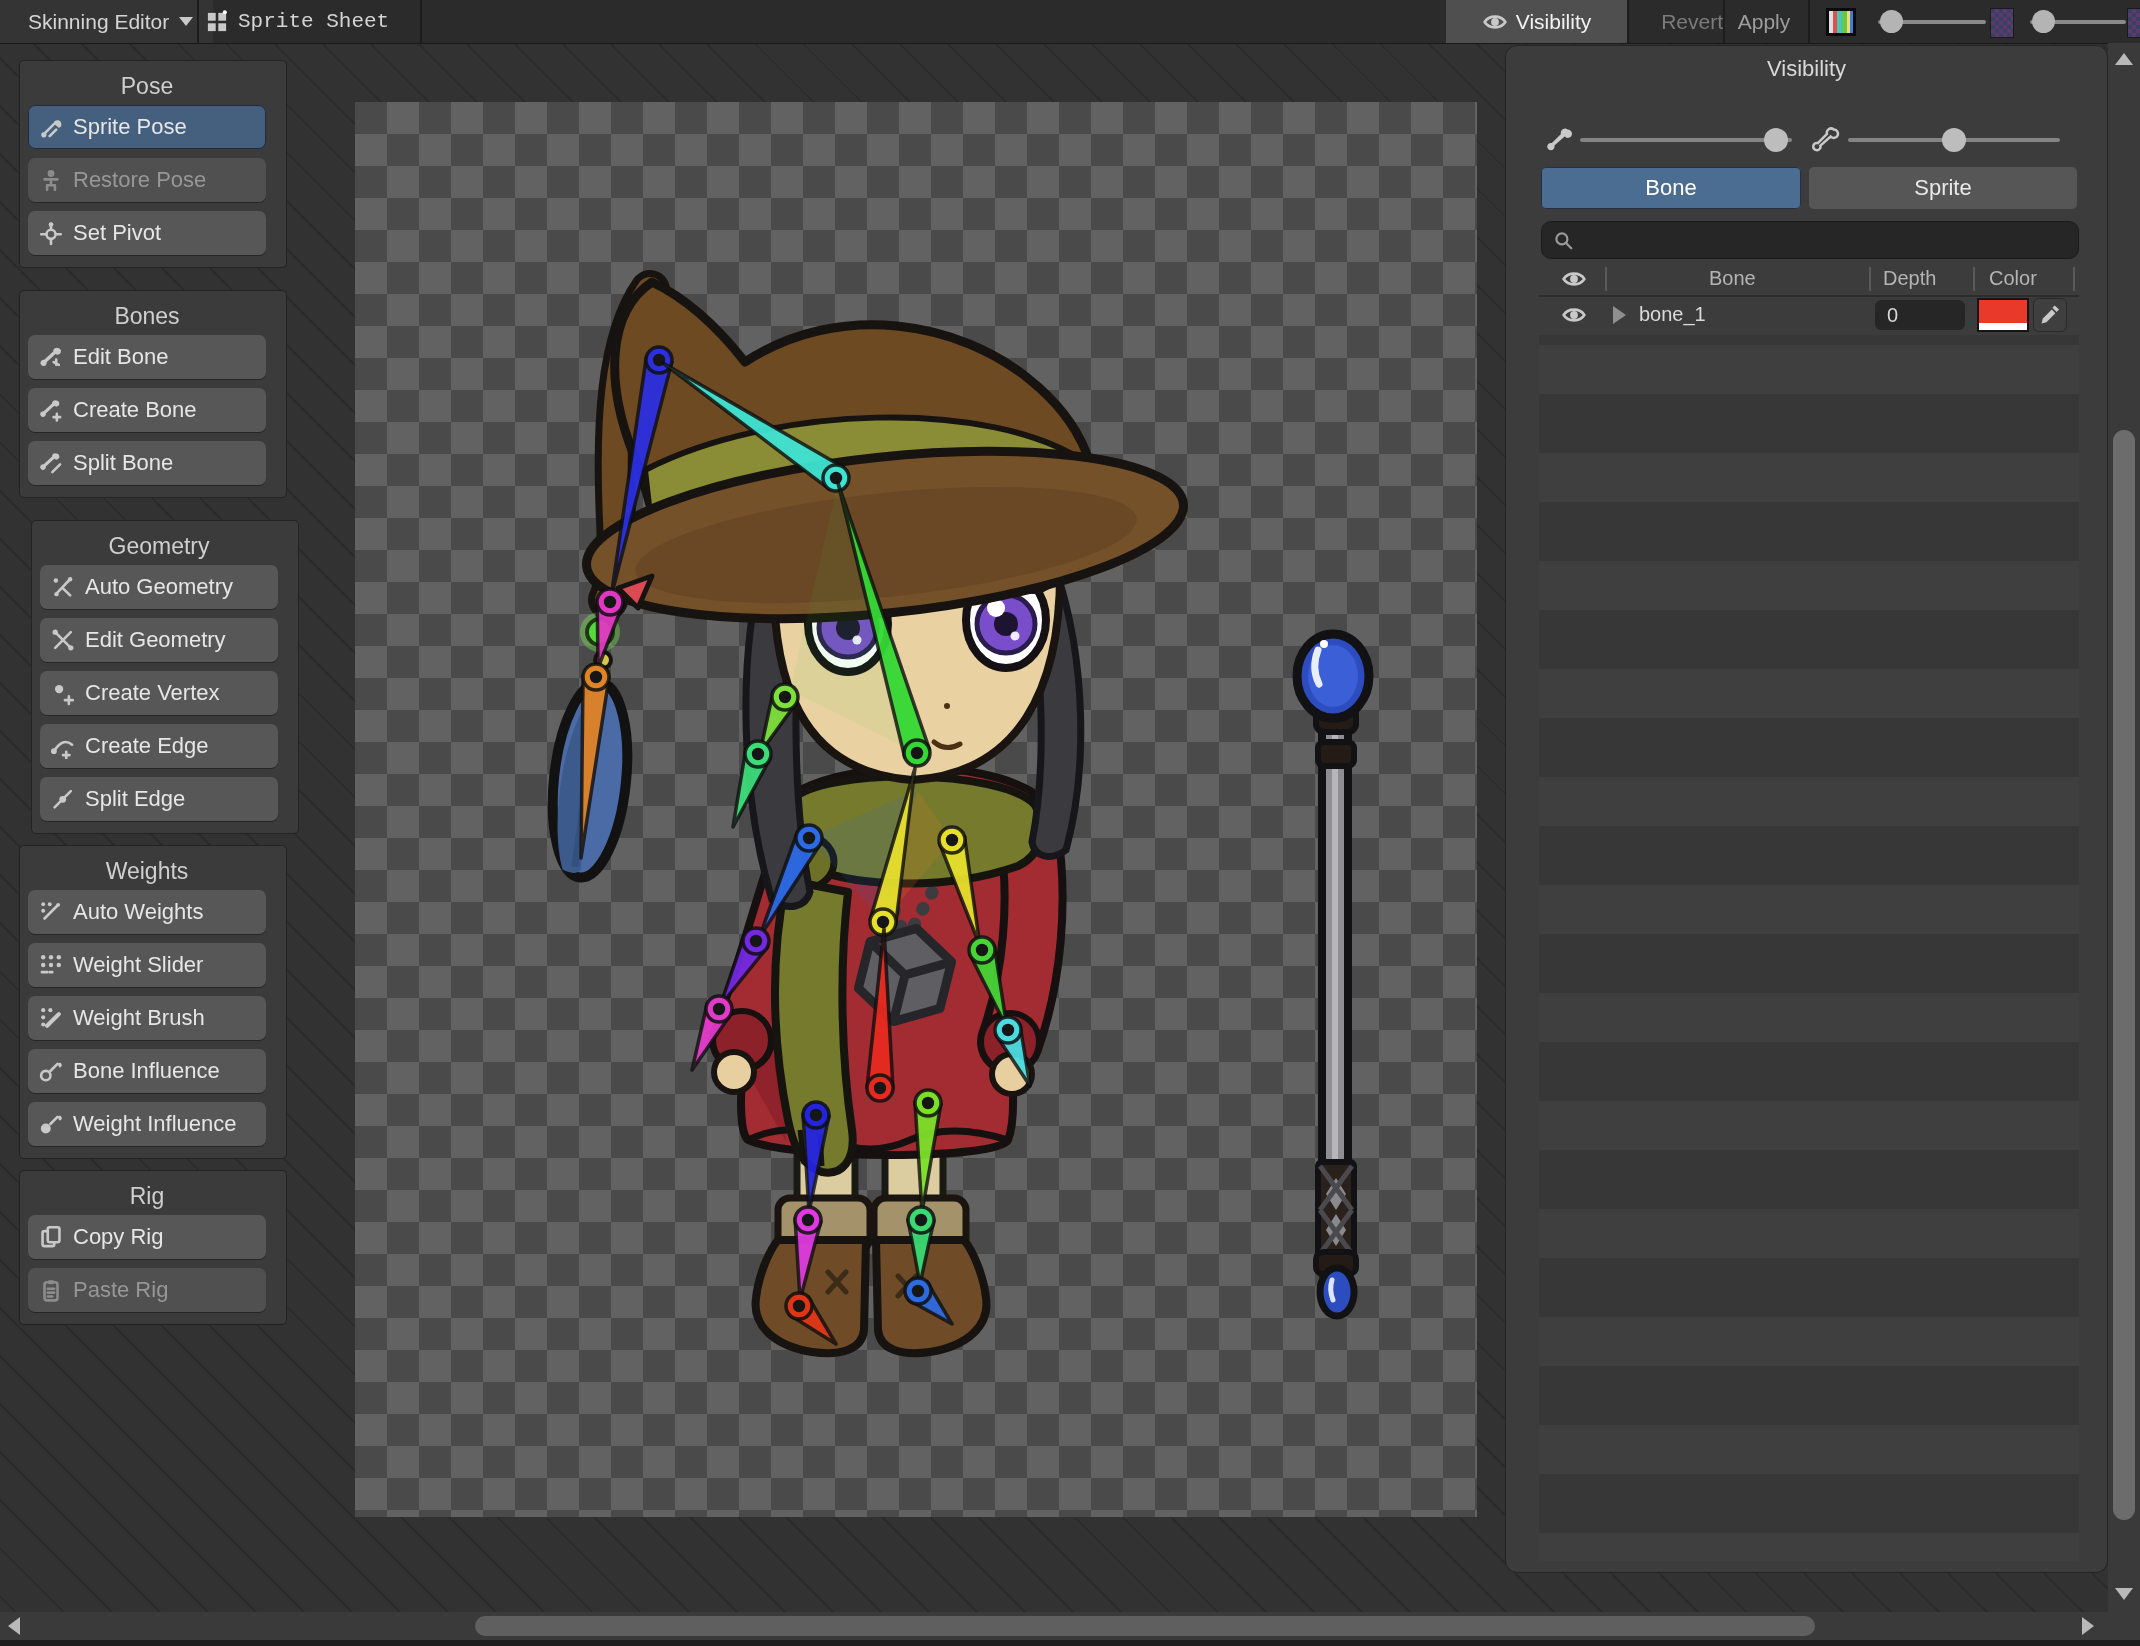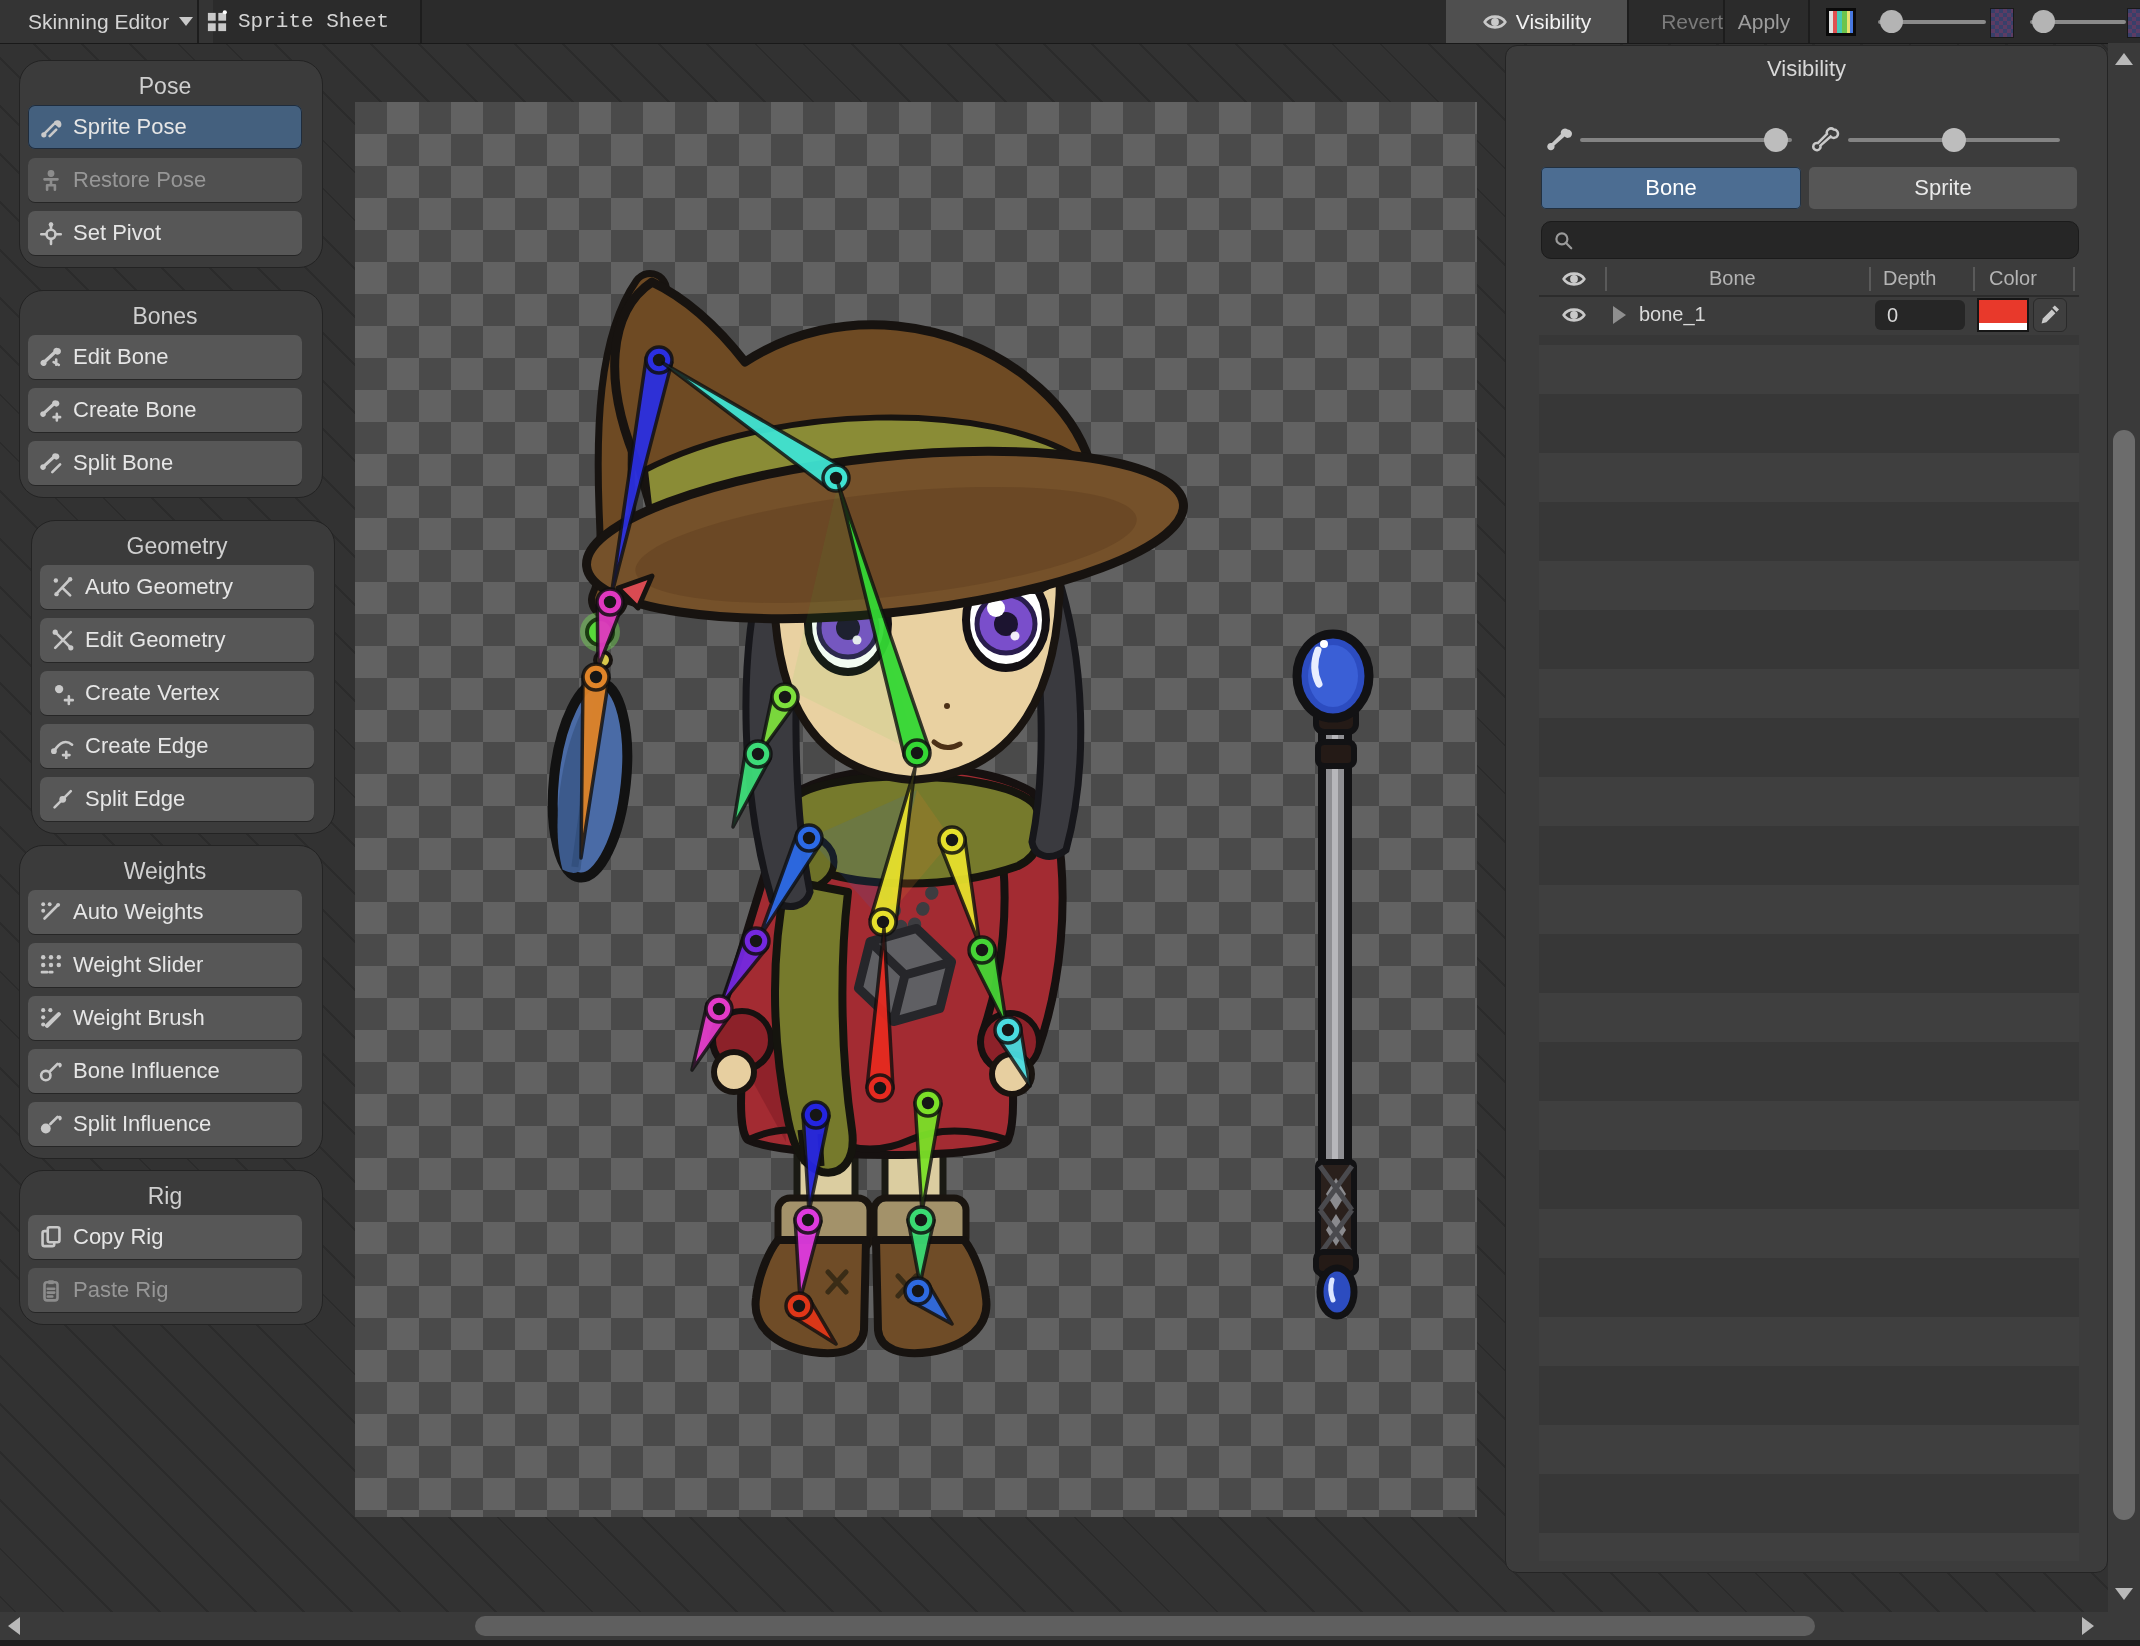--- a/index.html
+++ b/index.html
@@ -20,21 +20,21 @@
   #visibility-btn{left:1446px;width:181px;background:#4f4f4f;justify-content:center;color:#f2f2f2;}
   #revert-btn{left:1627px;width:96px;justify-content:flex-end;color:#7b7b7b;}
   #apply-btn{left:1723px;width:82px;justify-content:center;color:#9d9d9d;text-align:right;}
   .swatch-icon{position:absolute;left:1826px;top:8px;width:30px;height:28px;border:3px solid #0a0a0a;box-sizing:border-box;
     background:linear-gradient(90deg,#e0e0e0 0 15%,#e05050 15% 35%,#45c8b4 35% 55%,#6cc44c 55% 75%,#e8e070 75% 88%,#4878e0 88% 100%);}
   .tb-slider-track{position:absolute;top:20px;height:4px;background:#8a8a8a;border-radius:2px;}
   .tb-knob{position:absolute;top:10px;width:23px;height:23px;border-radius:50%;background:#b4b4b4;}
   .pattern-icon{position:absolute;top:8px;width:22px;height:28px;border:1px solid #1a1a1a;
     background:repeating-conic-gradient(#5c3c64 0 25%,#38406a 0 50%);background-size:8px 8px;}
   
-  .card{position:absolute;left:19px;width:304px;background:#3b3b3b;border:1px solid #232323;border-radius:24px;box-sizing:border-box;padding:10px 20px 12px 8px;}
+  .card{position:absolute;left:19px;width:268px;background:#3b3b3b;border:1px solid #232323;border-radius:5px;box-sizing:border-box;padding:10px 20px 12px 8px;}
   .card-title{text-align:center;font-size:23px;color:#cfcfcf;height:34px;line-height:30px;}
   .card-btn{position:relative;height:44px;margin:0 0 9px 0;background:#575757;border-radius:7px;display:flex;align-items:center;padding-left:10px;box-sizing:border-box;font-size:22px;color:#e6e6e6;box-shadow:0 1px 0 rgba(0,0,0,.35);}
   .card-btn:last-child{margin-bottom:0;}
   .card-btn .bicon{width:26px;height:26px;margin-right:9px;flex:0 0 auto;}
   .card-btn.selected{background:#44607e;box-shadow:inset 0 0 0 1px #1f2c3c;}
   .card-btn.disabled{background:#505050;color:#979797;}
   .card-btn.disabled .bicon{opacity:.5;}
   #card-pose{top:60px;}
   #card-bones{top:290px;}
   #card-geometry{top:520px;margin-left:12px;}
@@ -266,21 +266,21 @@
             <path d="M15 4.5a1.8 1.8 0 1 1 1.4 2.8z" fill="#c9c9c9"></path>
           </svg></span>
       <span>Bone Influence</span>
     </div>
     <div class="card-btn">
       <span class="bicon"><svg viewBox="0 0 20 20" width="100%" height="100%">
             <circle cx="6" cy="13.5" r="3.8" fill="#c9c9c9"></circle>
             <path d="M9.5 10L15 4.5" stroke="#c9c9c9" stroke-width="2" fill="none" stroke-linecap="round" stroke-linejoin="round"></path>
             <path d="M15 4.5a1.8 1.8 0 1 1 1.4 2.8z" fill="#c9c9c9"></path>
           </svg></span>
-      <span>Split Influence</span>
+      <span>Weight Influence</span>
     </div>
   </div>
 
   <div class="card" id="card-rig">
     <div class="card-title">Rig</div>
     <div class="card-btn">
       <span class="bicon"><svg viewBox="0 0 20 20" width="100%" height="100%">
             <rect x="3.5" y="5.5" width="9" height="11.5" rx="1.5" stroke="#c9c9c9" stroke-width="2" fill="none" stroke-linecap="round" stroke-linejoin="round"></rect>
             <rect x="7.5" y="2.5" width="9" height="11.5" rx="1.5" fill="#575757" stroke="#c9c9c9" stroke-width="2" stroke-linecap="round" stroke-linejoin="round"></rect>
           </svg></span>

